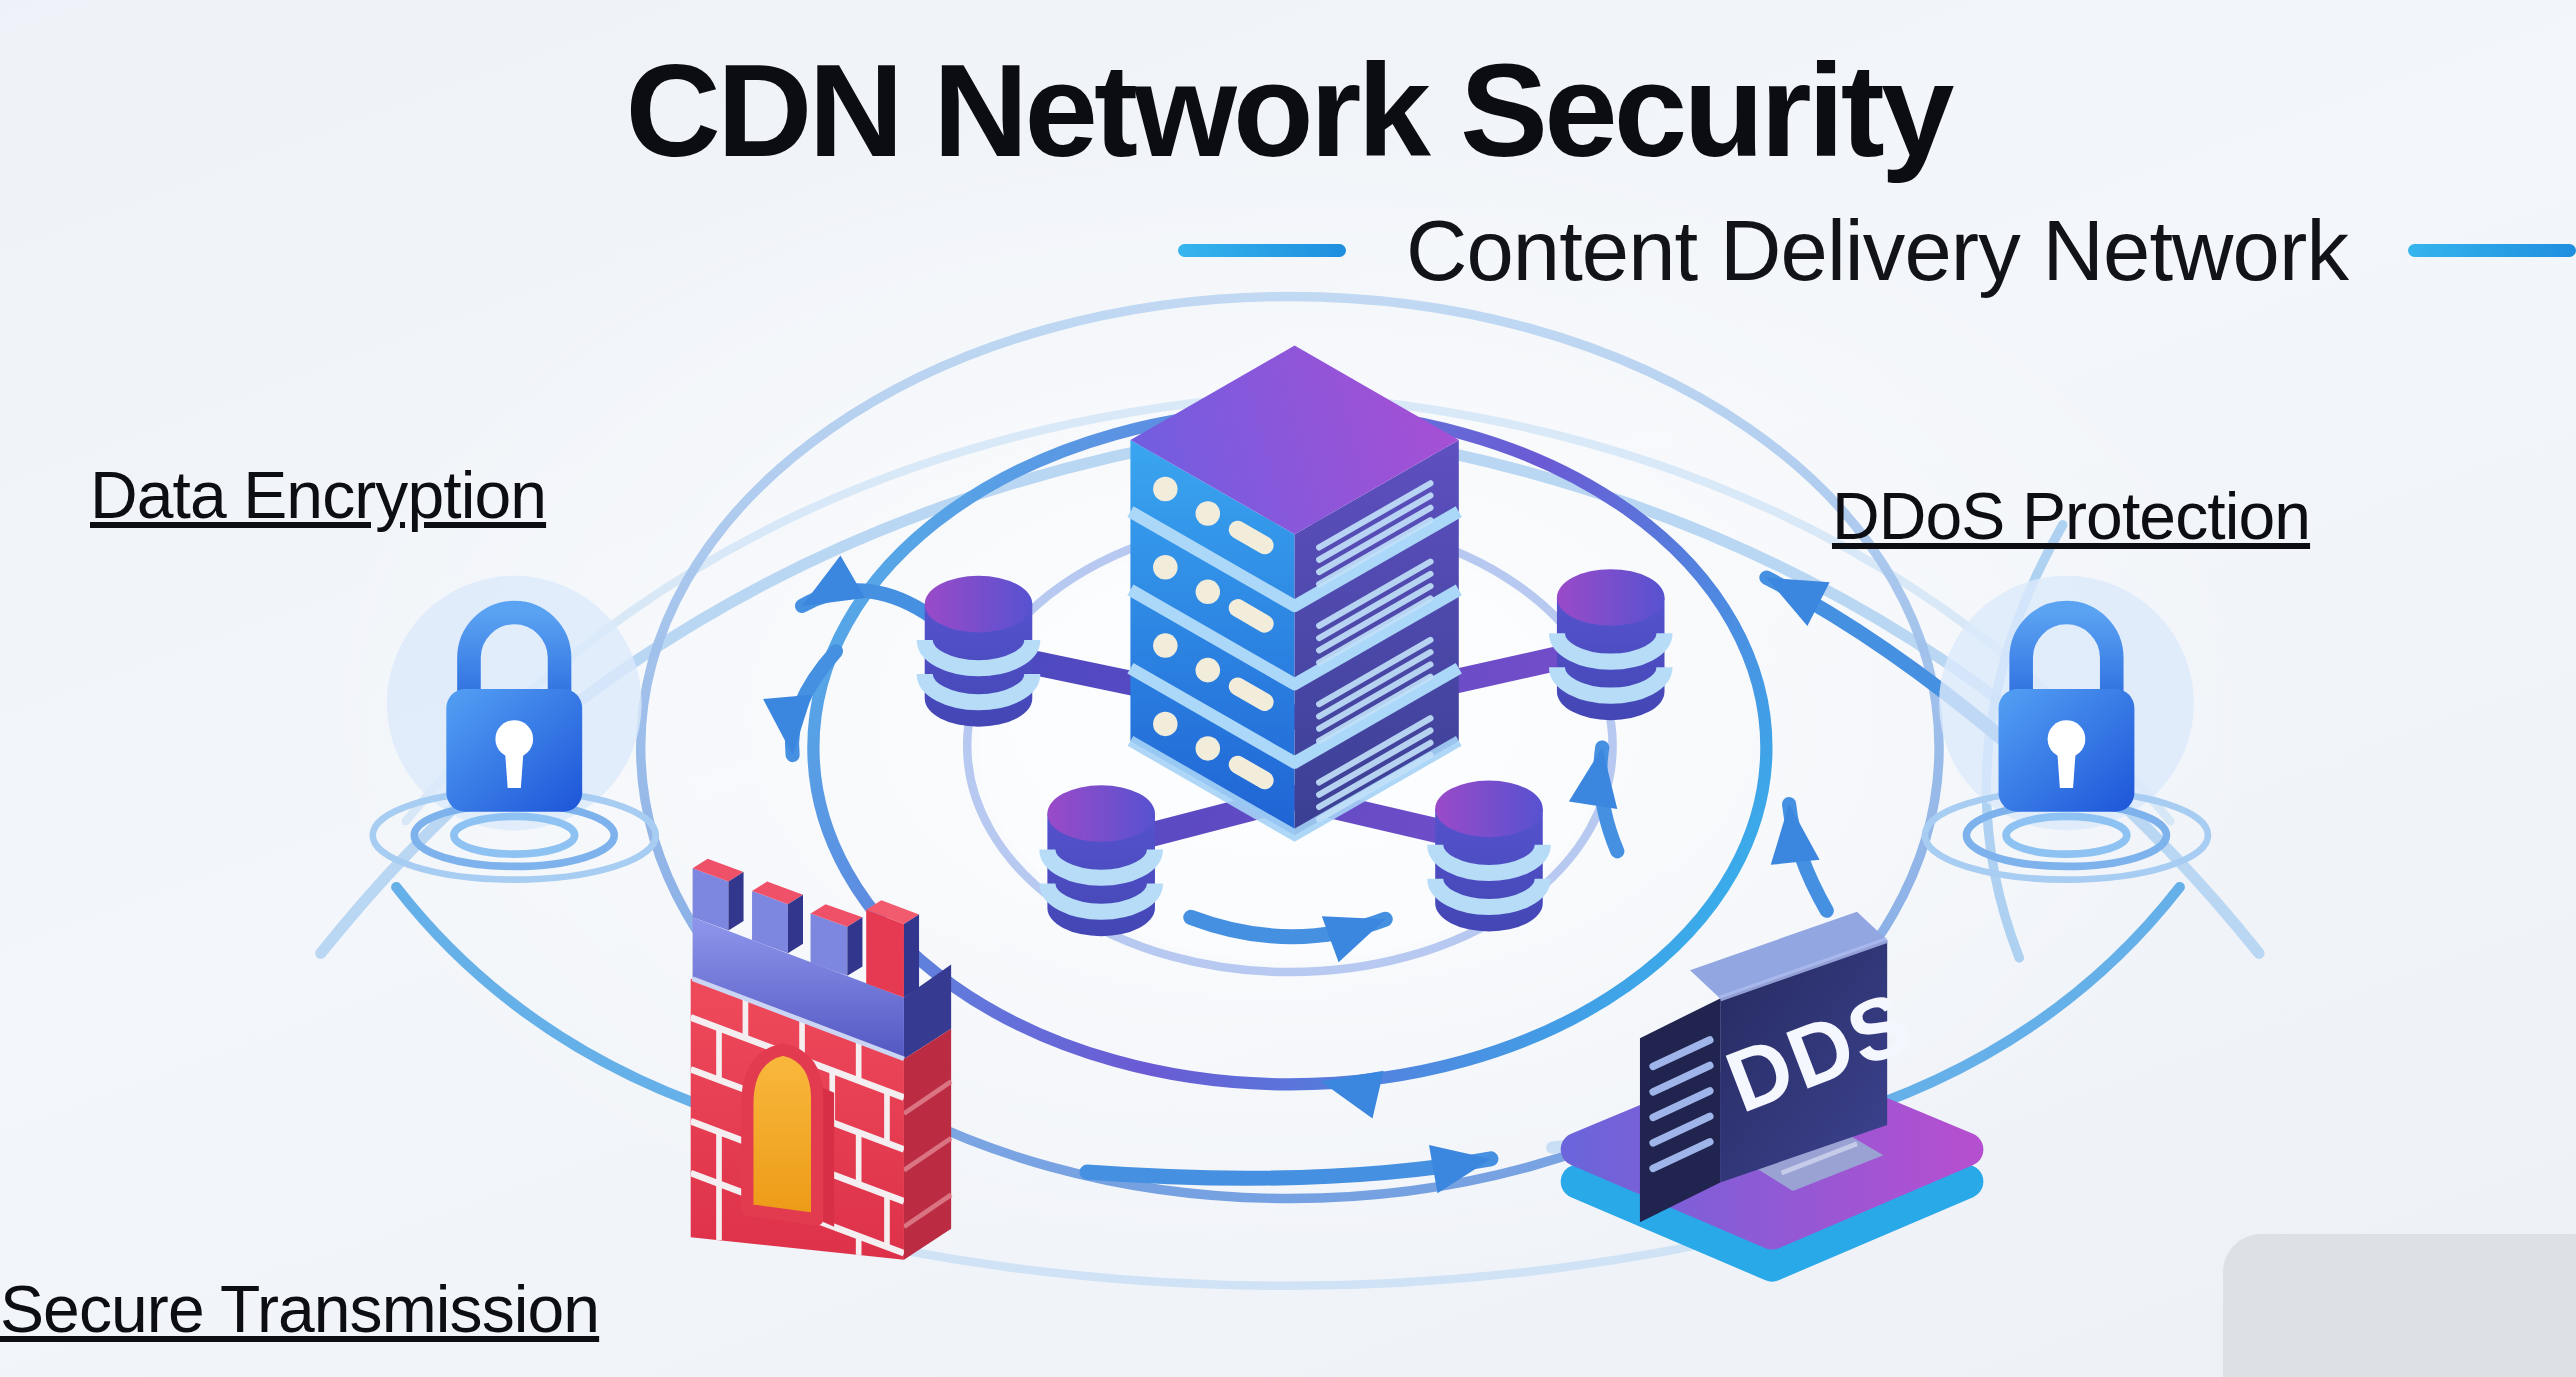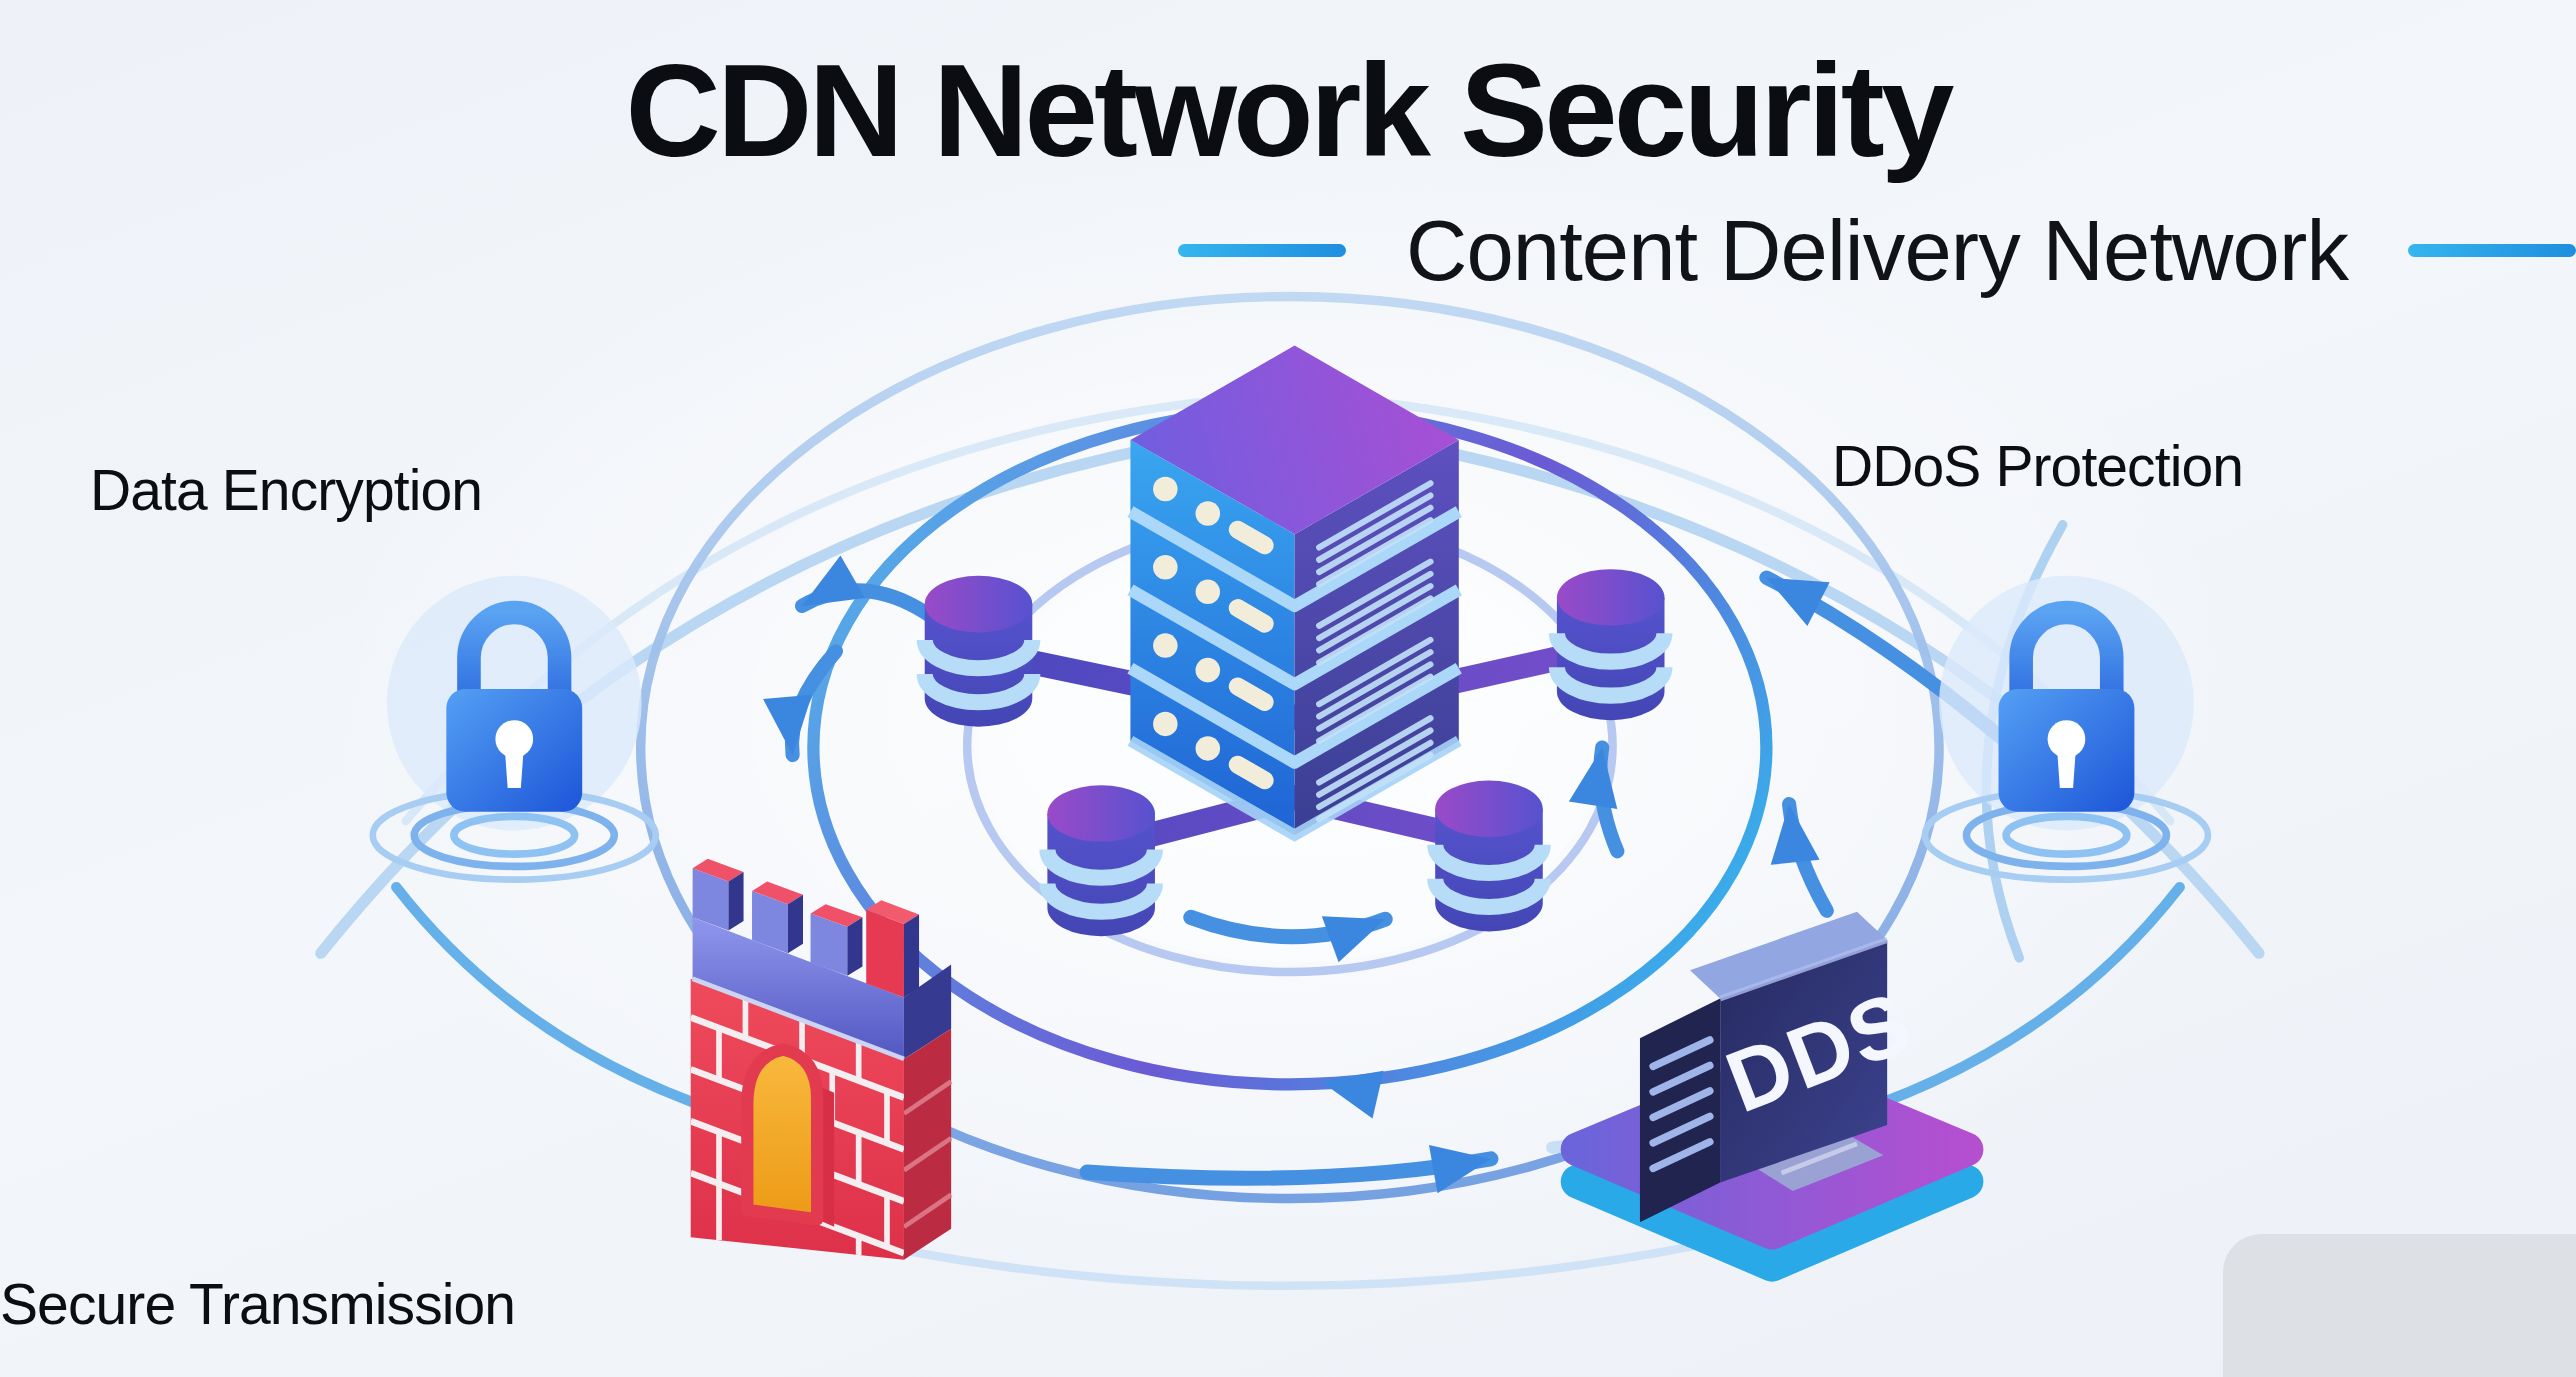--- a/index.html
+++ b/index.html
@@ -10,23 +10,23 @@
       linear-gradient(160deg,#eef2f8 0%,#f3f6fa 45%,#edf1f7 100%);
   }
   .scene{position:absolute;left:0;top:0;}
   .title{position:absolute;top:42px;left:0;width:100%;text-align:center;
     font-size:132px;font-weight:700;letter-spacing:-3.8px;color:#0c0d12;line-height:1.05;}
   .subtitle-row{position:absolute;top:208px;left:0;width:100%;
     display:flex;align-items:center;justify-content:flex-end;gap:60px;}
   .subtitle{font-size:85px;font-weight:500;letter-spacing:-0.9px;color:#121319;line-height:1;}
   .sub-bar{width:168px;height:13.2px;border-radius:7.5px;
     background:linear-gradient(90deg,#36b5ee,#1e8ede);}
-  .label{position:absolute;font-size:57px;font-weight:500;letter-spacing:-0.9px;color:#0d0e14;line-height:1;}
+  .label{position:absolute;font-size:66px;font-weight:500;letter-spacing:-0.9px;color:#0d0e14;line-height:1;text-decoration:underline;}
   .label-left{left:90px;top:462px;}
-  .label-right{left:1832px;top:438px;}
+  .label-right{left:1832px;top:483px;}
   .label-bottom{left:0;top:1276px;width:100%;text-align:left;}
   .corner-plate{position:absolute;right:-34px;bottom:-45px;width:387px;height:189px;
     border-radius:38px;background:#d5d8dc;opacity:.7;}
 </style>
 </head>
 <body>
 
 <div class="canvas">
 
   <svg class="scene" width="2576" height="1378" viewBox="0 0 2730 1460">

